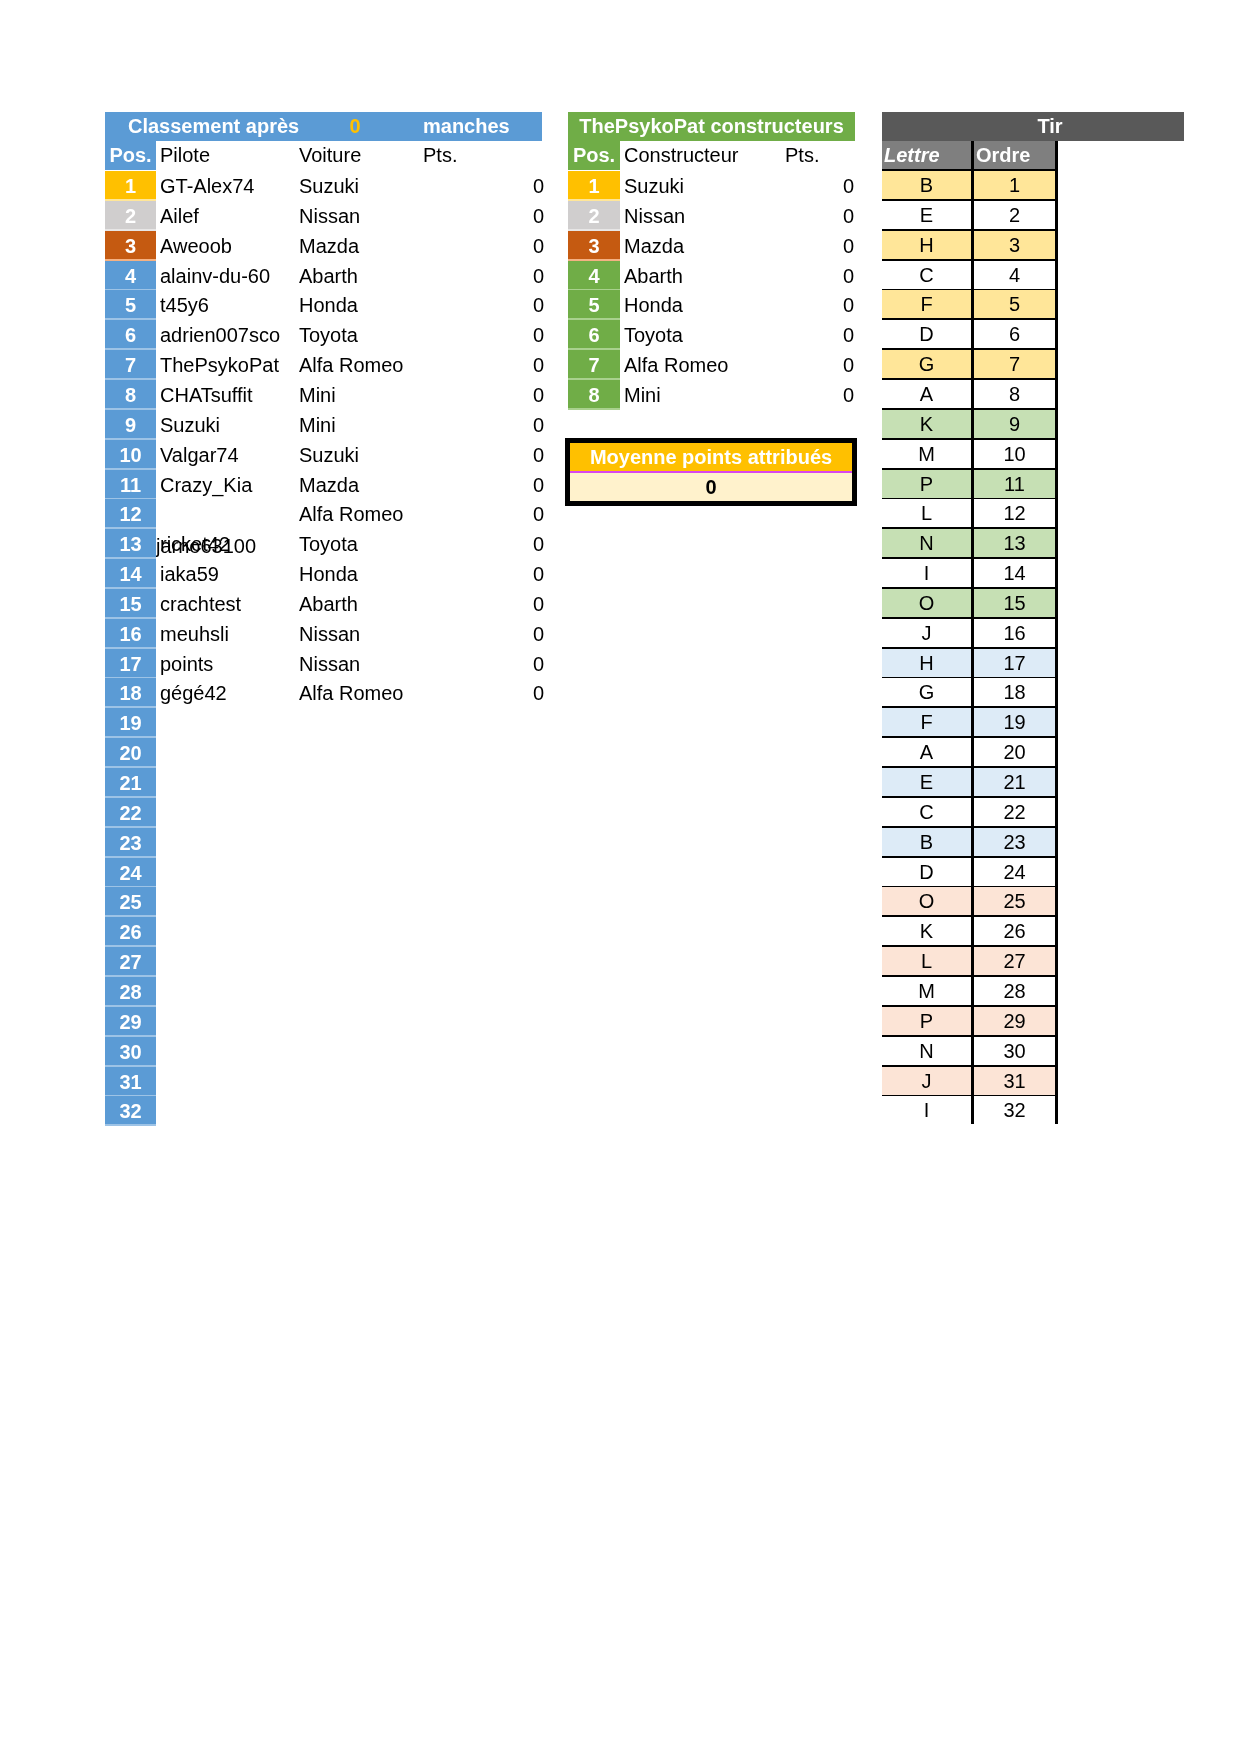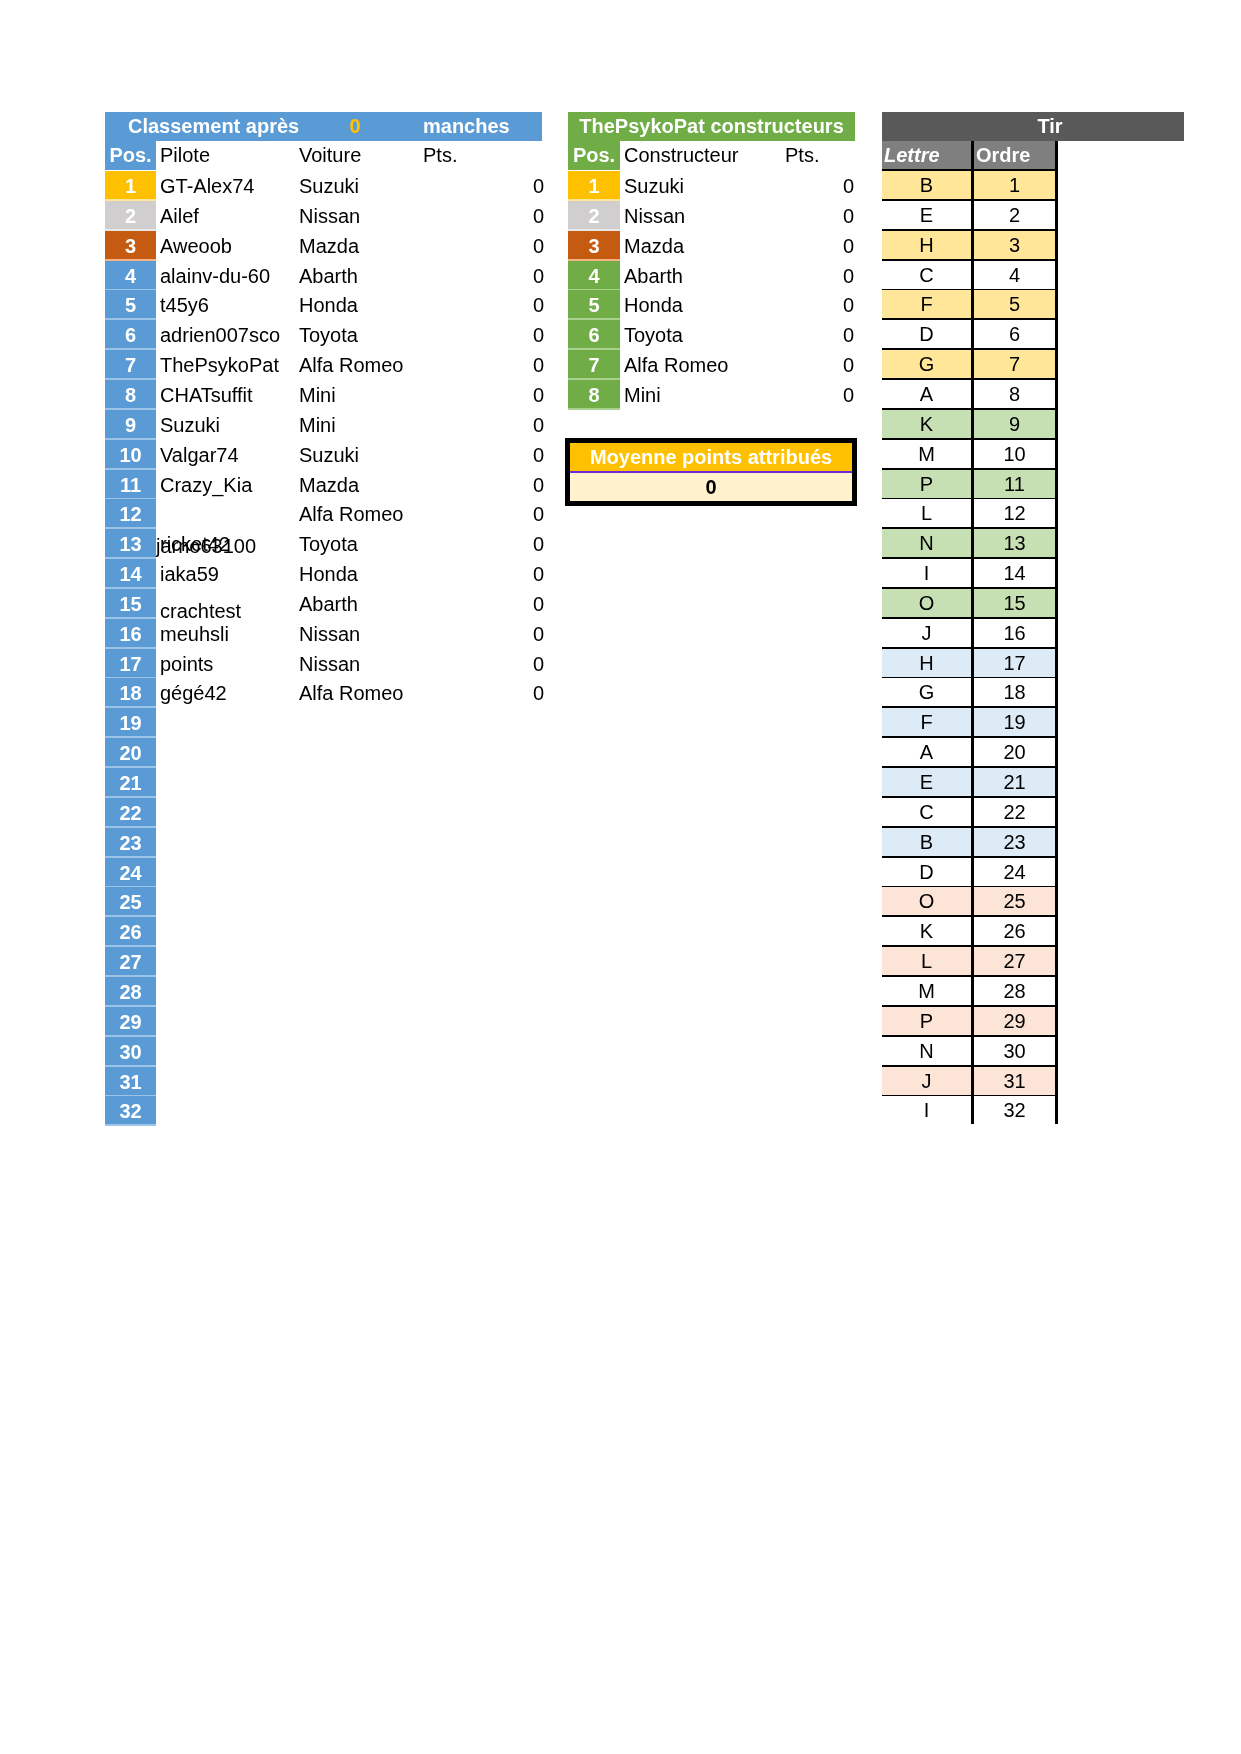--- a/index.html
+++ b/index.html
@@ -92,21 +92,21 @@
       <div class="cell num" style="left:480px; top:499px; width:64px;">0</div>
       <div class="cell pos blue" style="left:105px; top:529px; width:51px;">13</div>
       <div class="cell" style="left:160px; top:529px; width:135px;">ricket42</div>
       <div class="cell" style="left:299px; top:529px; width:120px;">Toyota</div>
       <div class="cell num" style="left:480px; top:529px; width:64px;">0</div>
       <div class="cell pos blue" style="left:105px; top:559px; width:51px;">14</div>
       <div class="cell" style="left:160px; top:559px; width:135px;">iaka59</div>
       <div class="cell" style="left:299px; top:559px; width:120px;">Honda</div>
       <div class="cell num" style="left:480px; top:559px; width:64px;">0</div>
       <div class="cell pos blue" style="left:105px; top:589px; width:51px;">15</div>
-      <div class="cell" style="left:160px; top:589px; width:135px;margin-top:7px;">crachtest</div>
+      <div class="cell" style="left:160px; top:589px; width:135px;">crachtest</div>
       <div class="cell" style="left:299px; top:589px; width:120px;">Abarth</div>
       <div class="cell num" style="left:480px; top:589px; width:64px;">0</div>
       <div class="cell pos blue" style="left:105px; top:619px; width:51px;">16</div>
       <div class="cell" style="left:160px; top:619px; width:135px;">meuhsli</div>
       <div class="cell" style="left:299px; top:619px; width:120px;">Nissan</div>
       <div class="cell num" style="left:480px; top:619px; width:64px;">0</div>
       <div class="cell pos blue" style="left:105px; top:649px; width:51px;">17</div>
       <div class="cell" style="left:160px; top:649px; width:135px;">points</div>
       <div class="cell" style="left:299px; top:649px; width:120px;">Nissan</div>
       <div class="cell num" style="left:480px; top:649px; width:64px;">0</div>
@@ -200,21 +200,21 @@
       <div class="cell pos green" style="left:568px; top:350px; width:52px;">7</div>
       <div class="cell" style="left:624px; top:350px; width:150px;">Alfa Romeo</div>
       <div class="cell num" style="left:790px; top:350px; width:64px;">0</div>
       <div class="cell pos green" style="left:568px; top:380px; width:52px;">8</div>
       <div class="cell" style="left:624px; top:380px; width:150px;">Mini</div>
       <div class="cell num" style="left:790px; top:380px; width:64px;">0</div>
     </div>
 </div>
 
 <div class="abs" style="left:565px; top:438px; width:292px; height:68px; box-sizing:border-box; border:5px solid #000; background:#fff2cc;">
-  <div style="height:28px; line-height:28px; background:#ffc000; color:#fff; font-weight:bold; font-size:20px; text-align:center; border-bottom:2px solid #6d28d9;">Moyenne points attribués</div>
+  <div style="height:28px; line-height:28px; background:#ffc000; color:#fff; font-weight:bold; font-size:20px; text-align:center; border-bottom:2px solid #d946ef;">Moyenne points attribués</div>
   <div style="height:28px; line-height:28px; font-weight:bold; font-size:20px; text-align:center;">0</div>
 </div>
 
 <div>
   <div class="cell hdr-gray bold" style="left:882px; top:112px; width:302px; height:29px;"></div>
   <div class="cell bold" style="left:1020px; top:112px; width:60px; height:29px; line-height:29px; color:#fff; text-align:center;">Tir</div>
   <div class="cell sub-gray bold" style="left:882px; top:141px; width:92px; height:30px; line-height:28px; padding-left:2px; border-right:3px solid #000; border-bottom:2px solid #000;font-style:italic;">Lettre</div>
   <div class="cell sub-gray bold" style="left:974px; top:141px; width:84px; height:30px; line-height:28px; padding-left:2px; border-right:3px solid #000; border-bottom:2px solid #000;">Ordre</div>
   <div id="draw-rows">
       <div class="tir-row" style="top:171px; background:#ffe699; ">

